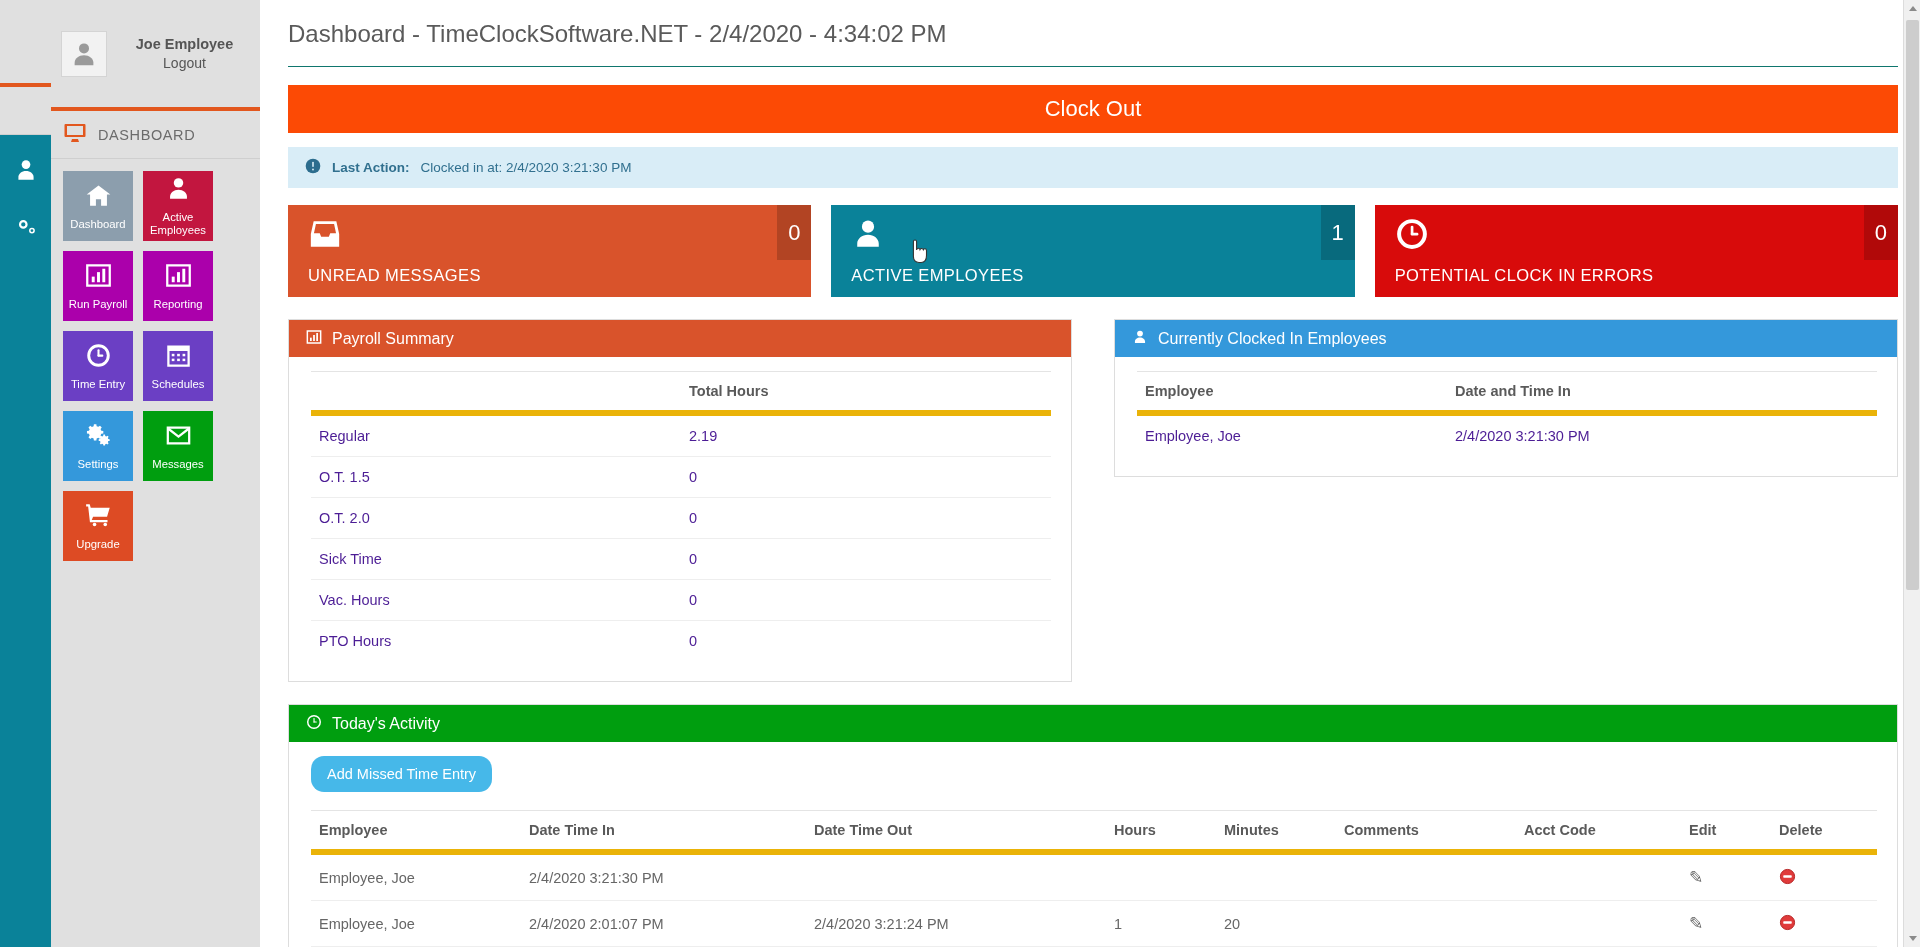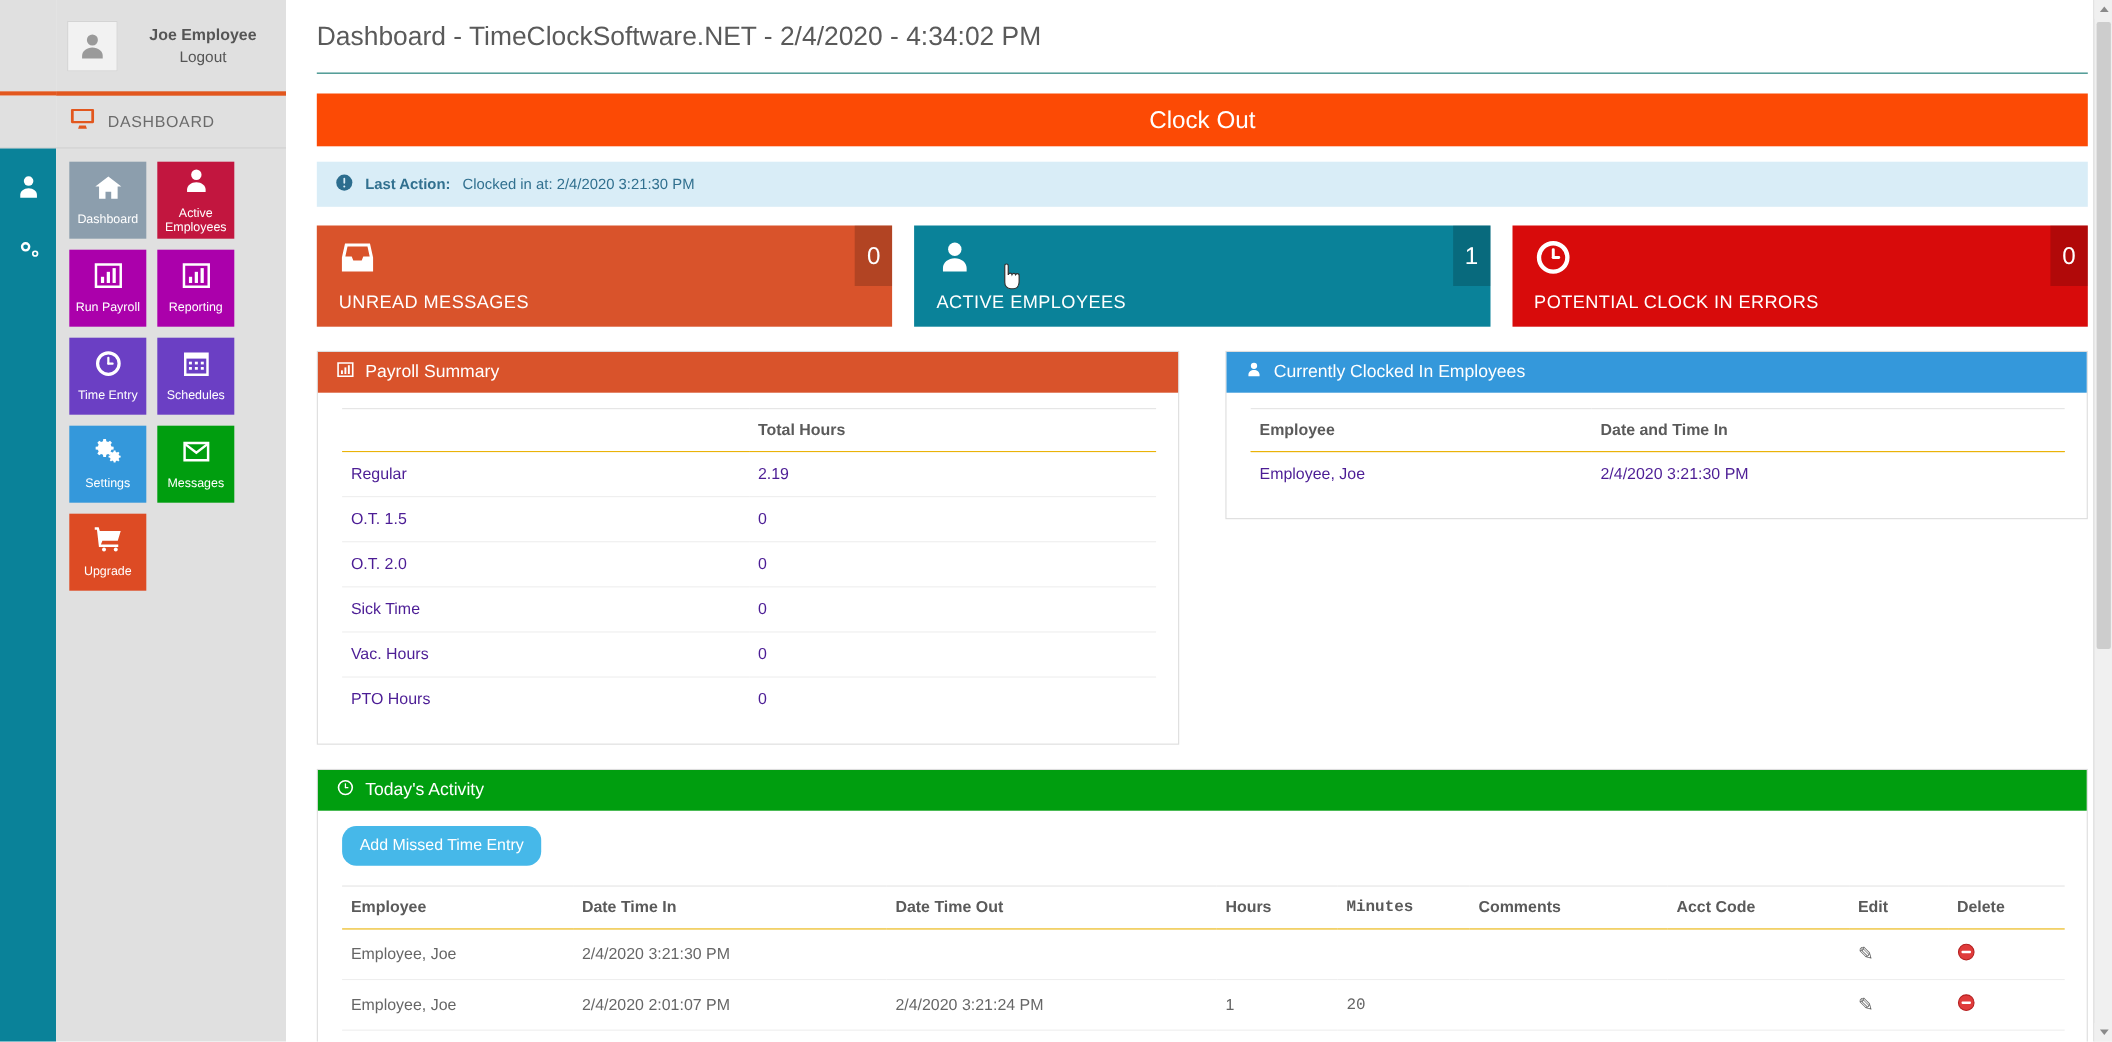--- a/index.html
+++ b/index.html
@@ -20,21 +20,21 @@
   .rail-top { height: 83px; background: #e0e0e0; }
   .rail-bar { height: 4px; background: #e2571e; }
   .rail-mid { height: 48px; background: #e0e0e0; border-bottom: 1px solid #cfcfcf; }
   .rail-body { flex: 1; background: #0a8299; padding-top: 20px;
                display: flex; flex-direction: column; align-items: center; gap: 26px; }
   .rail-icon { width: 30px; height: 30px; display: flex; align-items: center; justify-content: center; cursor: pointer; }
   .rail-icon svg { width: 26px; height: 26px; fill: #ffffff; }
 
   
   .sidebar { width: 209px; flex: 0 0 209px; background: #e0e0e0; display: flex; flex-direction: column; }
-  .user-block { height: 83px; display: flex; align-items: center; padding: 0 10px; gap: 12px; }
+  .user-block { height: 107px; display: flex; align-items: center; padding: 0 10px; gap: 12px; }
   .avatar {
     width: 46px; height: 46px; background: #f2f2f2; border: 1px solid #d4d4d4;
     display: flex; align-items: center; justify-content: center;
   }
   .avatar svg { width: 30px; height: 30px; fill: #9a9a9a; }
   .user-meta { text-align: center; flex: 1; }
   .user-name { font-size: 14.5px; font-weight: bold; color: #555; line-height: 1.3; }
   .user-logout { font-size: 14px; color: #555; line-height: 1.3; cursor: pointer; }
 
   .accent-bar { height: 4px; background: #e2571e; }
@@ -107,21 +107,21 @@
   }
   .panel-head svg { width: 16px; height: 16px; fill: #ffffff; }
   .ph-orange { background: #d9532b; }
   .ph-blue   { background: #3498db; }
   .ph-green  { background: #009e0f; }
   .panel-body { padding: 14px 20px 20px 22px; }
 
   table { width: 100%; border-collapse: collapse; }
   th {
     text-align: left; font-size: 14.5px; color: #5a5a5a; font-weight: bold;
-    padding: 11px 8px; border-bottom: 1px solid #eab308; border-top: 1px solid #e4e4e4;
+    padding: 11px 8px; border-bottom: 6px solid #eab308; border-top: 1px solid #e4e4e4;
   }
   td {
     font-size: 14.5px; color: #4c1d95; padding: 12px 8px;
     border-bottom: 1px solid #eeeeee;
   }
   .ps-panel { width: 784px; flex: 0 0 784px; }
   .ps-panel th:first-child, .ps-panel td:first-child { width: 370px; }
   .ps-panel tr:last-child td { border-bottom: none; }
   .cc-panel { width: 784px; flex: 0 0 784px; }
   .cc-panel th:first-child, .cc-panel td:first-child { width: 310px; }
@@ -130,21 +130,21 @@
   .activity { margin-top: 22px; }
   .btn-add {
     background: #46b8e9; color: #fff; border: none; font-size: 14.5px;
     padding: 10px 16px; border-radius: 13px; cursor: pointer;
     font-family: "Liberation Sans", sans-serif; margin-bottom: 18px;
   }
   .act-table th:nth-child(1), .act-table td:nth-child(1) { width: 210px; }
   .act-table th:nth-child(2), .act-table td:nth-child(2) { width: 285px; }
   .act-table th:nth-child(3), .act-table td:nth-child(3) { width: 300px; }
   .act-table th:nth-child(4), .act-table td:nth-child(4) { width: 110px; }
-  .act-table th:nth-child(5), .act-table td:nth-child(5) { width: 120px; font-family: Liberation Mono, monospace; }
+  .act-table th:nth-child(5), .act-table td:nth-child(5) { width: 120px; }
   .act-table th:nth-child(6), .act-table td:nth-child(6) { width: 180px; }
   .act-table th:nth-child(7), .act-table td:nth-child(7) { width: 165px; }
   .act-table th:nth-child(8), .act-table td:nth-child(8) { width: 90px; }
   .act-table td { font-weight: normal; color: #666; }
   .icon-edit { font-size: 17px; cursor: pointer; }
   .icon-del { cursor: pointer; display: inline-block; }
   .icon-del svg { width: 17px; height: 17px; }
 
   
   .cursor { position: absolute; left: 648px; top: 237px; pointer-events: none; z-index: 50; }

